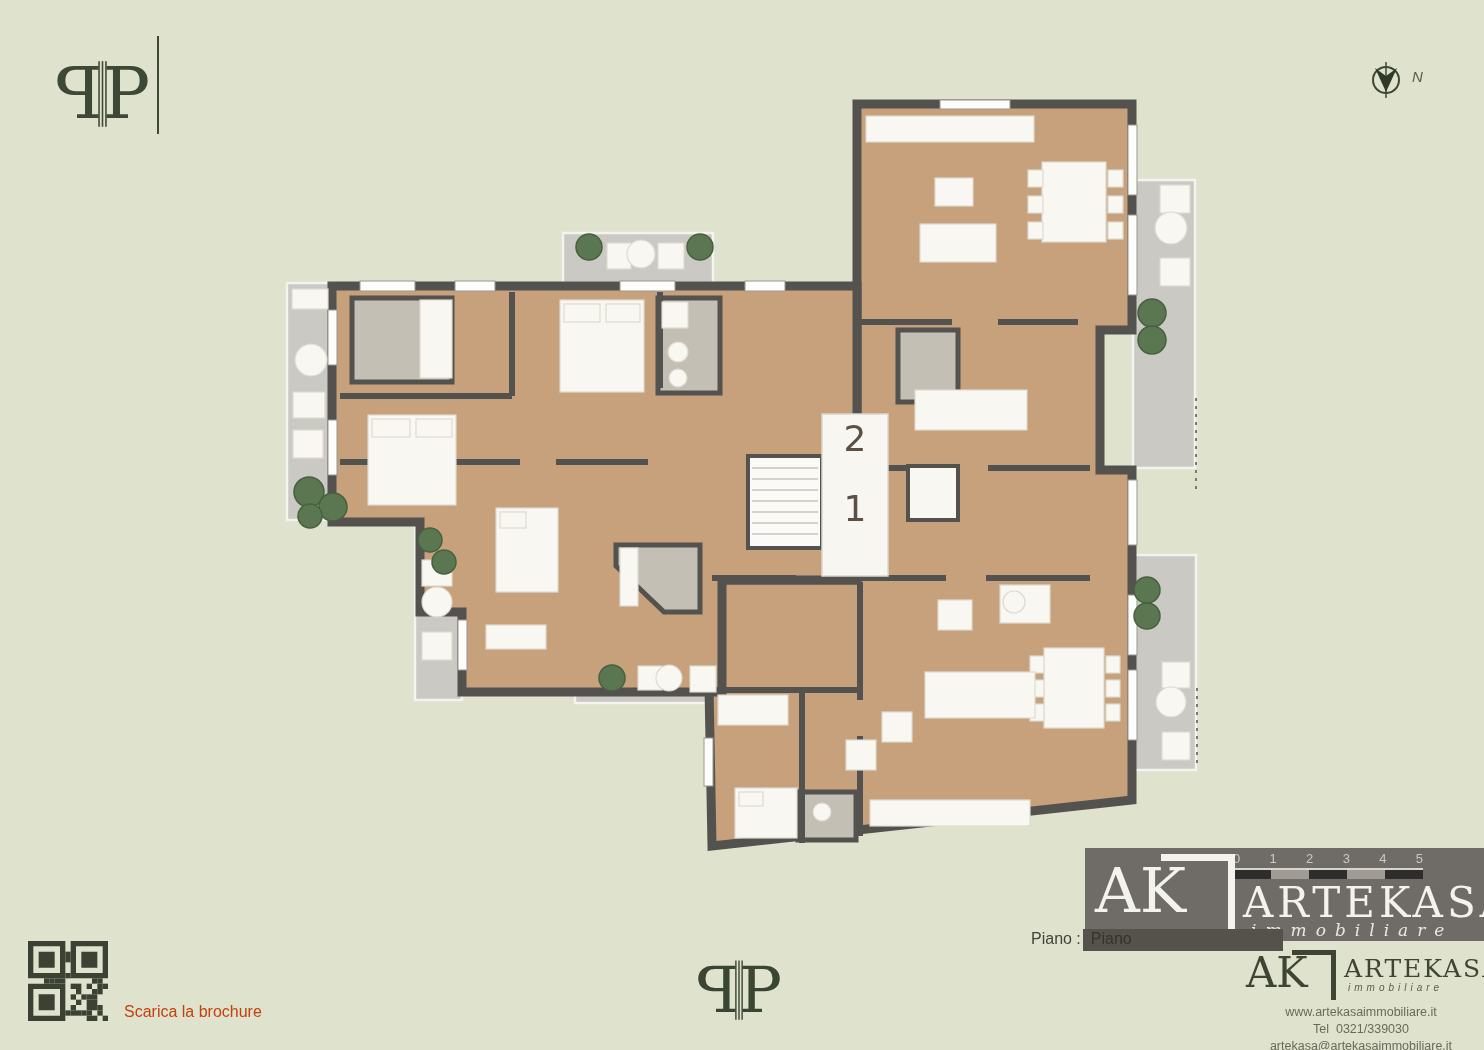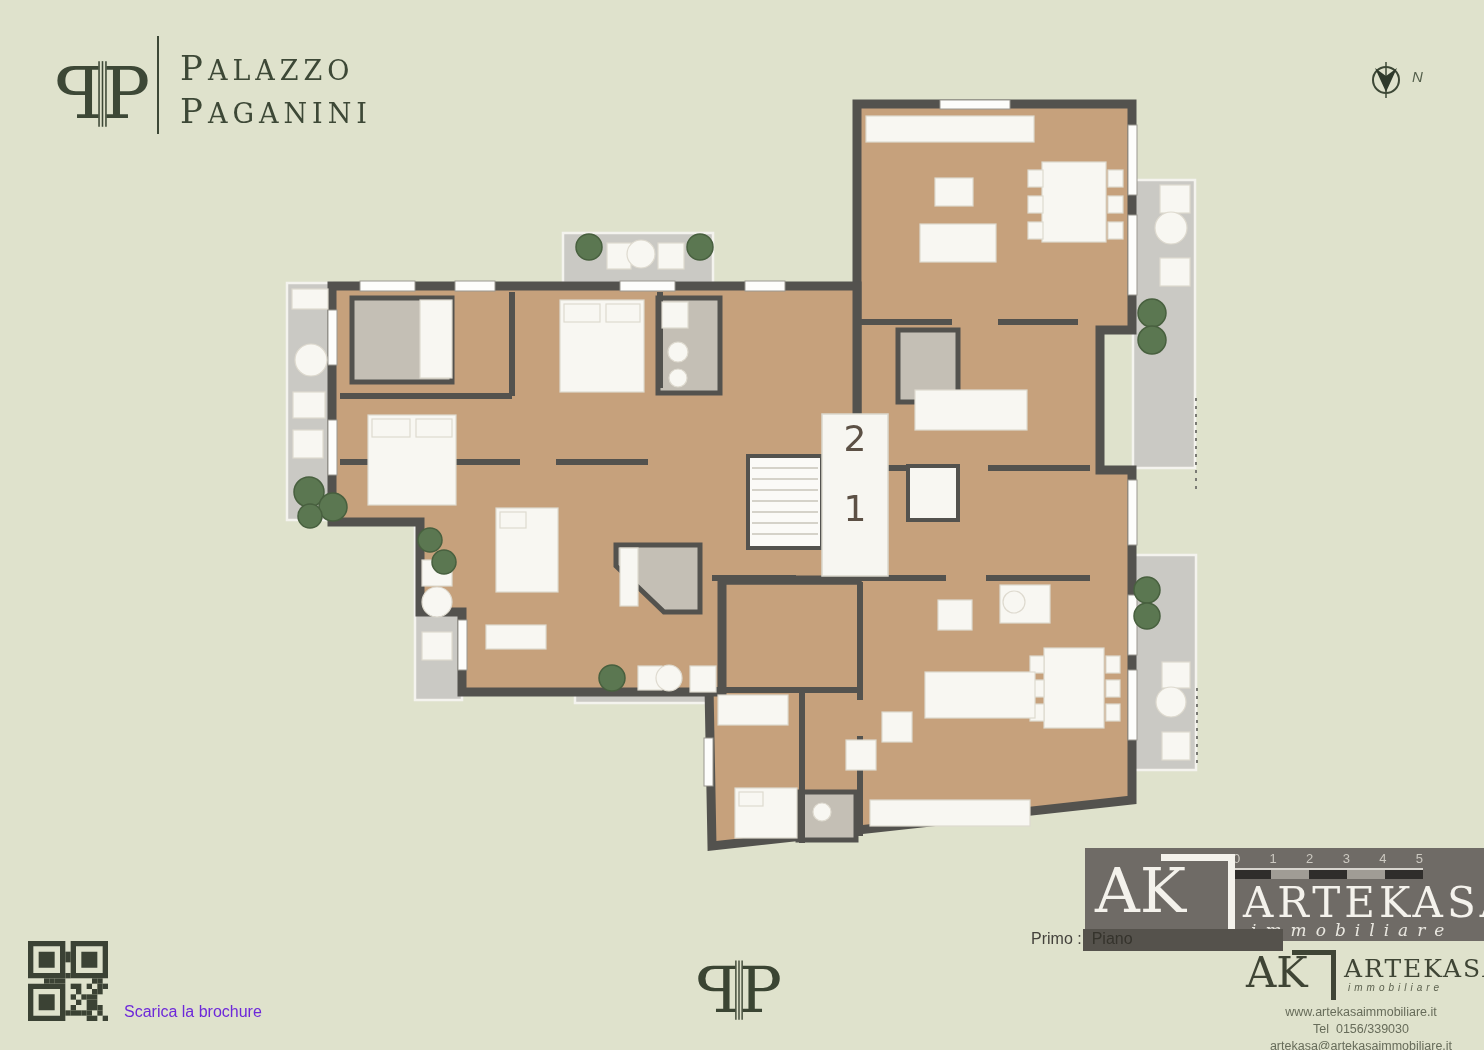--- a/index.html
+++ b/index.html
@@ -47,21 +47,21 @@
   .ag-ak{position:absolute;left:8px;top:0;font-family:"DejaVu Serif","Liberation Serif",serif;
     font-size:42px;color:#3f4535;}
   .ag-bracket-top{position:absolute;left:54px;top:2px;width:44px;height:5px;background:#3f4535;}
   .ag-bracket-right{position:absolute;left:93px;top:2px;width:5px;height:50px;background:#3f4535;}
   .ag-name{position:absolute;left:106px;top:6px;font-family:"DejaVu Serif","Liberation Serif",serif;
     font-size:25px;letter-spacing:2px;color:#3f4535;}
   .ag-sub{position:absolute;left:110px;top:34px;font-style:italic;font-size:10px;letter-spacing:4px;}
   .agency .contact{text-align:center;font-size:12.5px;line-height:17px;color:#676c5a;}
   
   .qr-wrap{left:28px;top:941px;width:80px;height:80px;}
-  .qr-label{left:124px;top:1003px;font-size:16px;color:#6d28d9;}
+  .qr-label{left:124px;top:1003px;font-size:16px;color:#c2410c;}
   
   .pp-bottom{left:694px;top:948px;}
 </style>
 </head>
 <body>
 
 <div class="page">
 
   <svg class="abs" width="1484" height="1050" viewBox="0 0 1484 1050" style="left:0;top:0">
 
@@ -236,24 +236,20 @@
           <text x="55" y="82">P</text>
         </g>
     </g>
     <g stroke="#3d4836" stroke-width="1.8">
       <line x1="51" y1="16" x2="51" y2="92"></line>
       <line x1="55" y1="16" x2="55" y2="92"></line>
       <line x1="59" y1="16" x2="59" y2="92"></line>
     </g>
   </svg>
   <div class="abs brand-divider"></div>
-  <div class="abs brand-name">
-    <div class="brand-line" style="text-transform:uppercase">Palazzo</div>
-    <div class="brand-line" style="text-transform:uppercase">Paganini</div>
-  </div>
 
   <div class="abs compass">
     <svg width="40" height="48" viewBox="0 0 40 48">
       <circle cx="18" cy="24" r="13" fill="none" stroke="#3d4836" stroke-width="2"></circle>
       <line x1="18" y1="6" x2="18" y2="42" stroke="#3d4836" stroke-width="1.5"></line>
       <path d="M7,12 L18,36 L29,12 L18,20 Z" fill="#2f3a2b"></path>
     </svg>
     <span class="n">N</span>
   </div>
 
@@ -275,35 +271,35 @@
     </div>
     <div class="wm-ak">AK</div>
     <div class="wm-bracket-top"></div>
     <div class="wm-bracket-right"></div>
     <div class="wm-name">ARTEKASA</div>
     <div class="wm-sub">immobiliare</div>
   </div>
 
   <div class="abs piano-strip"></div>
   <div class="abs piano-label">
-    <span>Primo :</span><span class="value">Piano</span>
+    <span>Piano :</span><span class="value">Piano</span>
   </div>
 
   <div class="abs agency">
     <div class="logo-row">
       <span class="ag-ak">AK</span>
       <span class="ag-bracket-top"></span>
       <span class="ag-bracket-right"></span>
       <span class="ag-name">ARTEKASA</span>
       <span class="ag-sub">immobiliare</span>
     </div>
     <div class="contact">
       <div>www.artekasaimmobiliare.it</div>
       <div>
-        <span>Tel</span>&nbsp;&nbsp;<span>0156/339030</span>
+        <span>Tel</span>&nbsp;&nbsp;<span>0321/339030</span>
       </div>
       <div>artekasa@artekasaimmobiliare.it</div>
     </div>
   </div>
 
   <div class="abs qr-wrap">
     <svg width="80" height="80" viewBox="0 0 15 15">
         <g fill="#3b4234">
           <path d="M0,0h7v7h-7z M1,1v5h5v-5z M2,2h3v3h-3z" fill-rule="evenodd"></path>
           <path d="M8,0h7v7h-7z M9,1v5h5v-5z M10,2h3v3h-3z" fill-rule="evenodd"></path>

